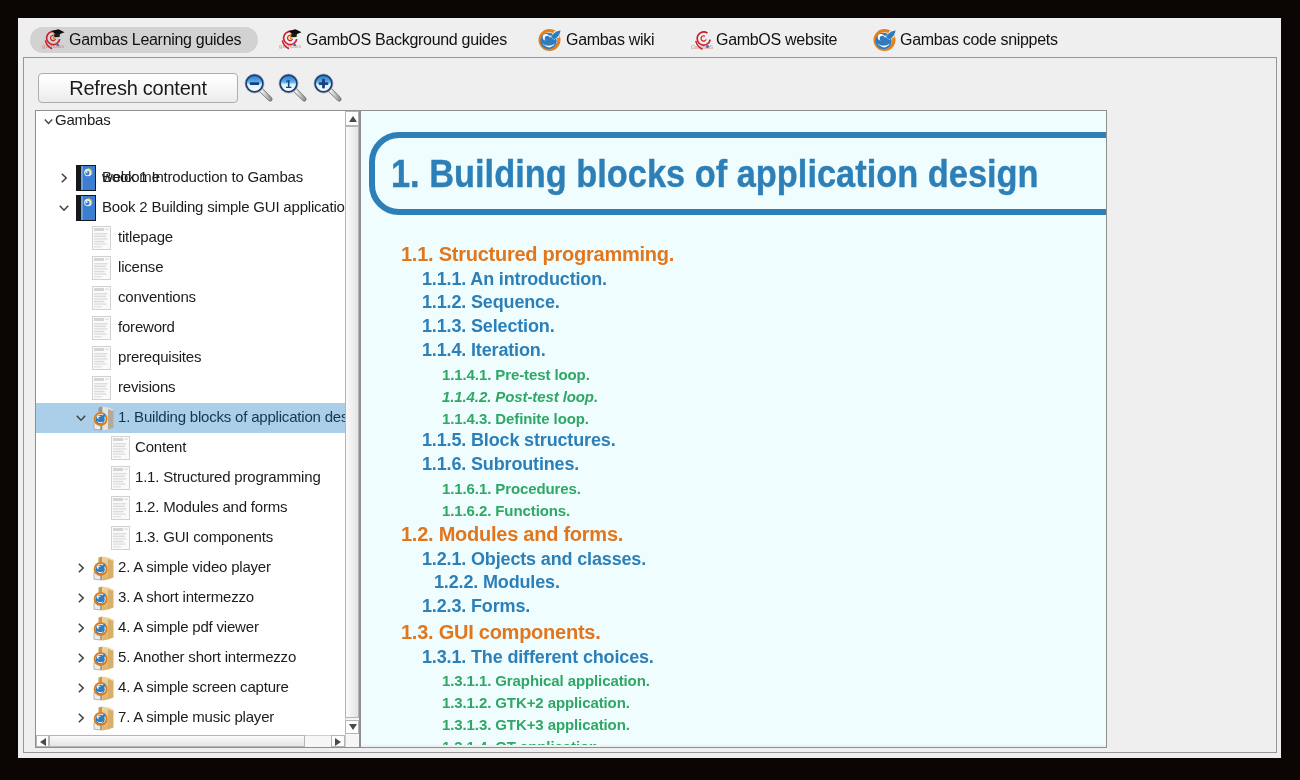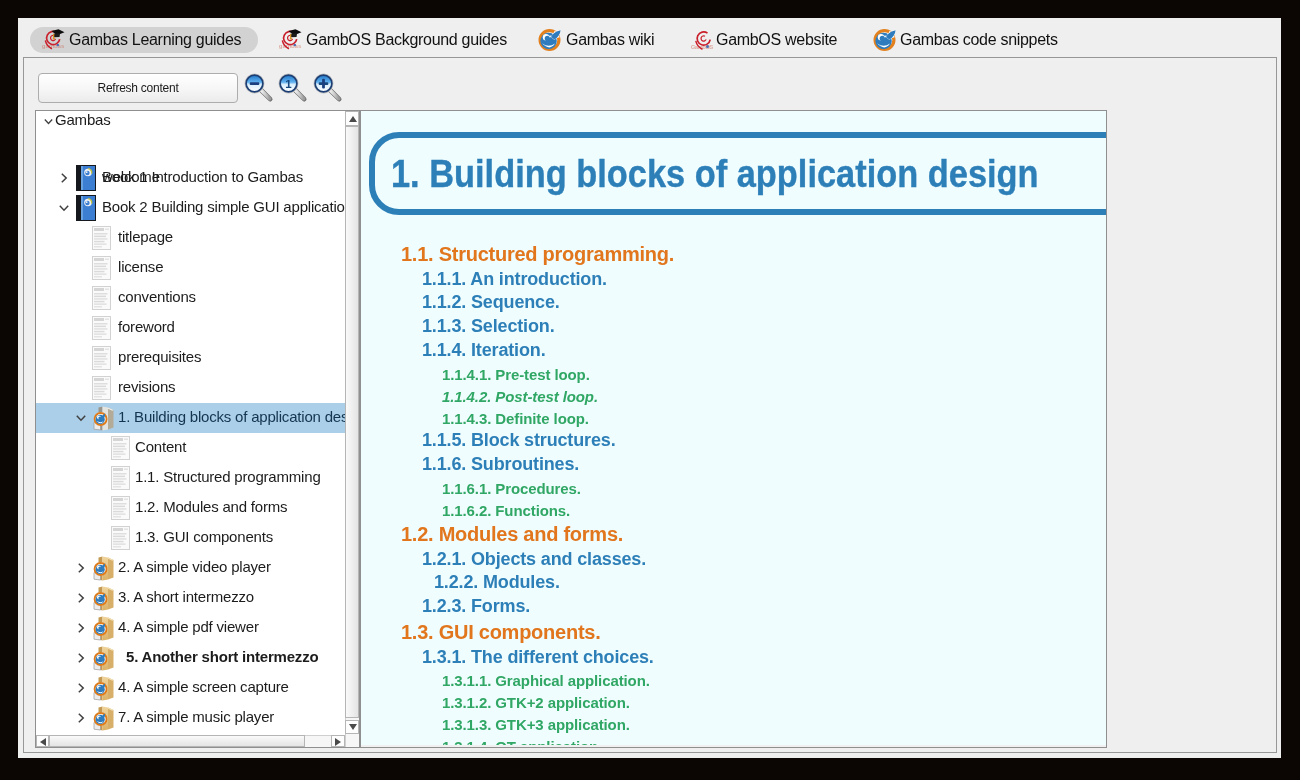--- a/index.html
+++ b/index.html
@@ -7,21 +7,21 @@
 body { position:relative; font-family:"Liberation Sans", sans-serif; }
 .abs { position:absolute; }
 #win { left:18px; top:18px; width:1263px; height:740px; background:#efefef; }
 
 .pill { left:30px; top:27px; width:228px; height:26px; background:#d2d2d2; border-radius:13px; }
 .tablabel { font-size:16px; color:#111; white-space:nowrap; top:31px; letter-spacing:-0.3px; }
 
 #frame { left:23px; top:57px; width:1254px; height:696px; border:1px solid #979797; background:#efefef; }
 
 #refresh { left:38px; top:73px; width:200px; height:30px; border:1px solid #adadad; border-radius:4px; letter-spacing:-0.25px;
-  background:linear-gradient(#ffffff,#f6f6f6 55%,#ebebeb); font-size:12px; color:#1a1a1a;
+  background:linear-gradient(#ffffff,#f6f6f6 55%,#ebebeb); font-size:20px; color:#1a1a1a;
   text-align:center; line-height:28px; }
 
 #tree { left:35px; top:110px; width:325px; height:638px; border:1px solid #8f8f8f; background:#fff; overflow:hidden; }
 .row { position:absolute; left:0; width:310px; height:30px; overflow:hidden; }
 .rtext { position:absolute; font-size:15px; color:#1c1c1c; white-space:nowrap; top:5px; letter-spacing:-0.2px; }
 .sel { background:#abcfe8; }
 
 #content { left:360px; top:110px; width:747px; height:638px; border:1px solid #8f8f8f; background:#f0f0f0; overflow:hidden; }
 #cyan { position:absolute; left:0px; top:0px; width:890px; height:634px; background:#f0fdfe; overflow:hidden; }
 #titlebox { position:absolute; left:8px; top:21px; width:870px; height:83px; border:6px solid #2d7fb8; border-radius:30px; }
@@ -324,21 +324,21 @@
         </svg>
         <div class="rtext" style="left:82px;">4. A simple pdf viewer</div>
       </div>
     <div class="row" style="top:532px;">
         <svg class="abs" style="left:41px;top:9px" width="8" height="12">
           <use href="#chr"></use>
         </svg>
         <svg class="abs" style="left:56px;top:3px" width="22" height="25">
           <use href="#folder"></use>
         </svg>
-        <div class="rtext" style="left:90px;font-weight:bold;">5. Another short intermezzo</div>
+        <div class="rtext" style="left:82px;">5. Another short intermezzo</div>
       </div>
     <div class="row" style="top:562px;">
         <svg class="abs" style="left:41px;top:9px" width="8" height="12">
           <use href="#chr"></use>
         </svg>
         <svg class="abs" style="left:56px;top:3px" width="22" height="25">
           <use href="#folder"></use>
         </svg>
         <div class="rtext" style="left:82px;">4. A simple screen capture</div>
       </div>

